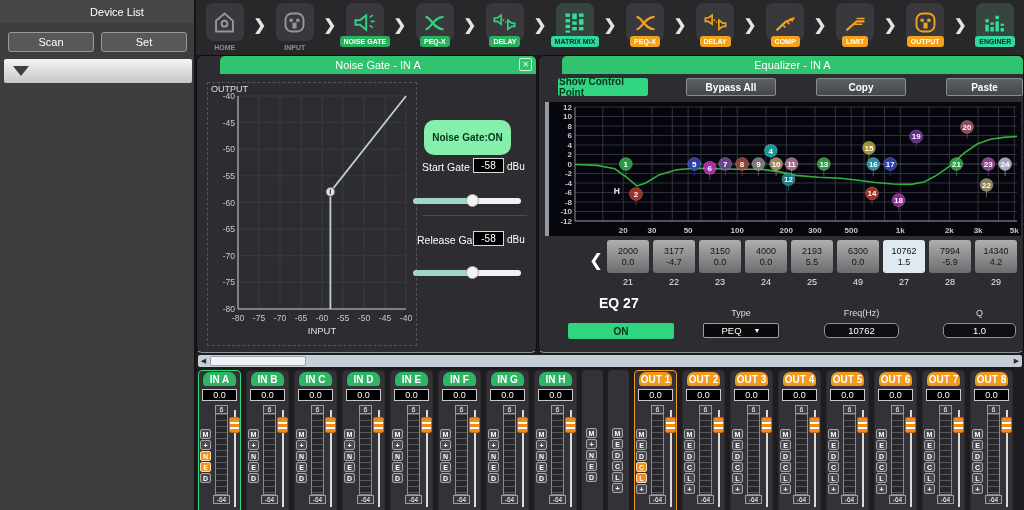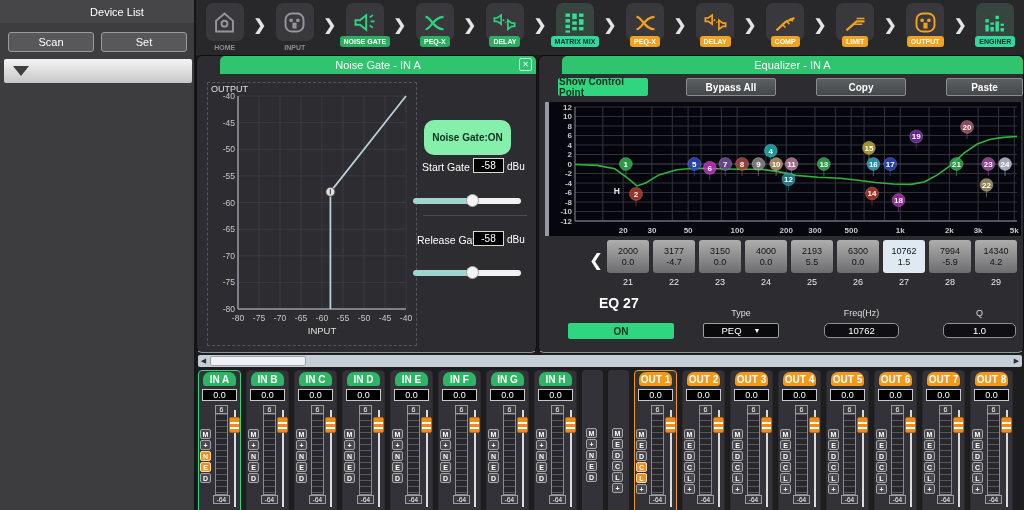--- a/index.html
+++ b/index.html
@@ -554,21 +554,21 @@
     <div class="band-num" style="left:200px;">24</div>
         <div class="band-cell" style="left:246px;">
       <span>2193</span>
       <span>5.5</span>
     </div>
     <div class="band-num" style="left:246px;">25</div>
         <div class="band-cell" style="left:292px;">
       <span>6300</span>
       <span>0.0</span>
     </div>
-    <div class="band-num" style="left:292px;">26</div>
+    <div class="band-num" style="left:292px;">49</div>
         <div class="band-cell selected" style="left:338px;">
       <span>10762</span>
       <span>1.5</span>
     </div>
     <div class="band-num" style="left:338px;">27</div>
         <div class="band-cell" style="left:384px;">
       <span>7994</span>
       <span>-5.9</span>
     </div>
     <div class="band-num" style="left:384px;">28</div>

